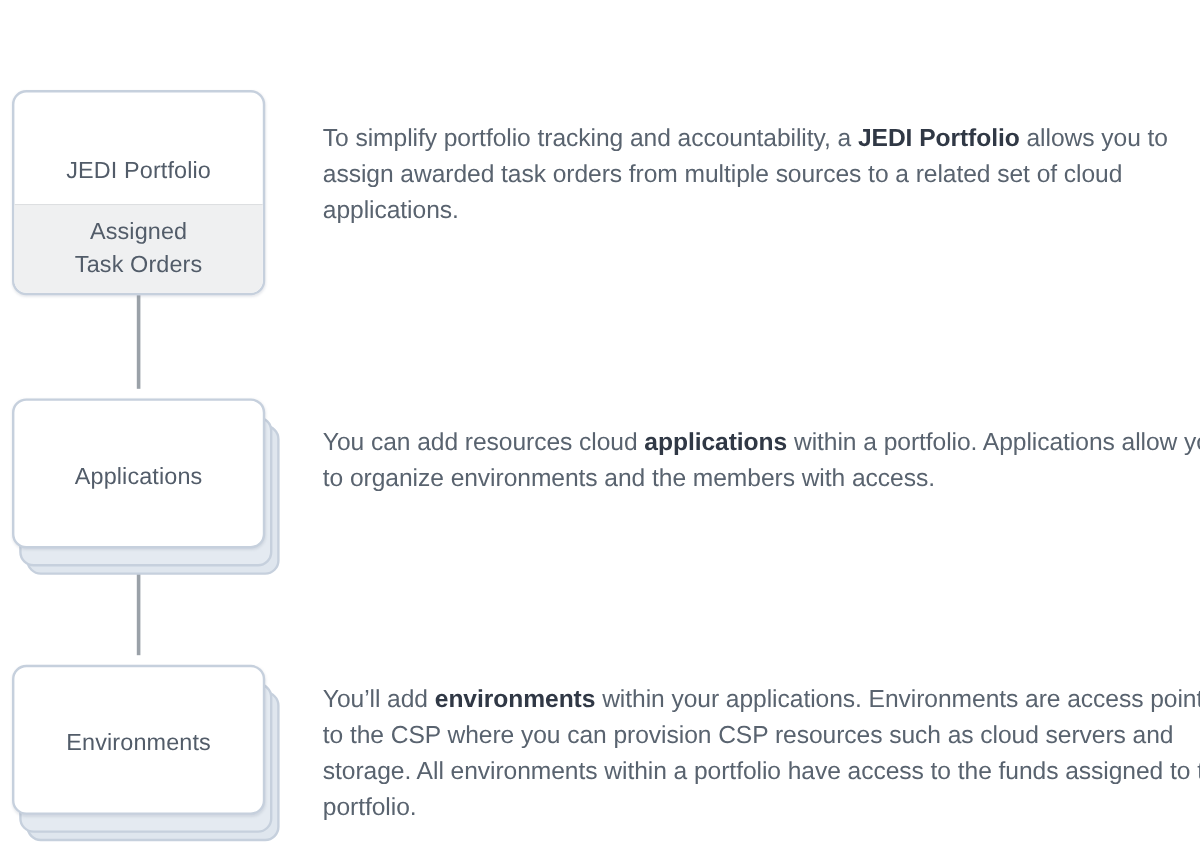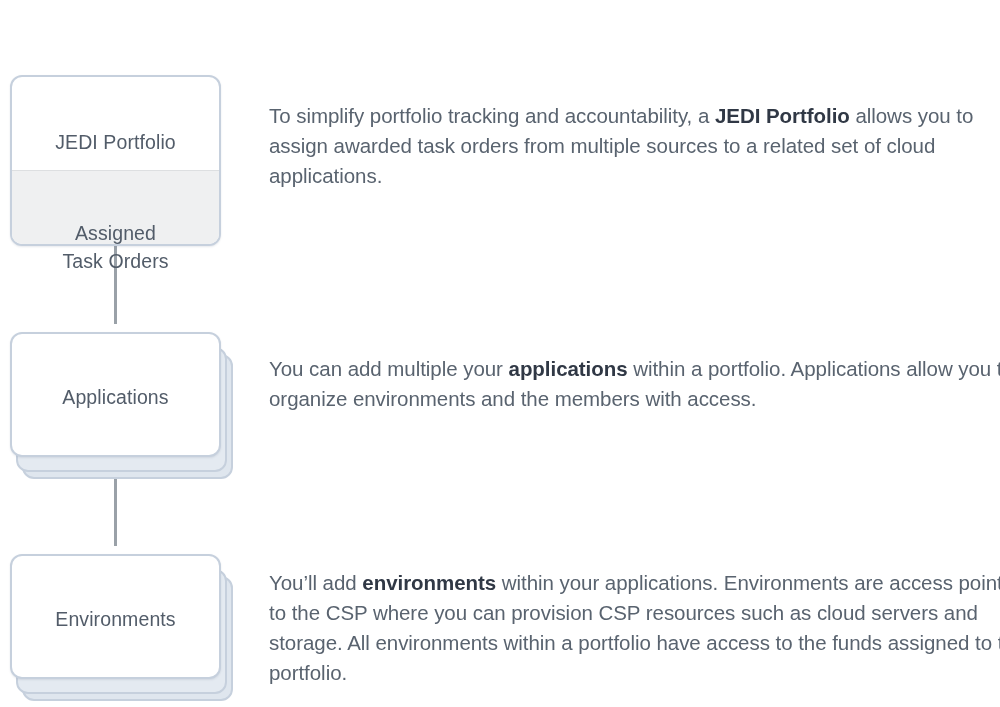--- a/index.html
+++ b/index.html
@@ -85,21 +85,20 @@
     top: 93px;
     bottom: 0;
     background: #eff0f1;
     border-top: 1px solid #dddfe1;
     border-radius: 0 0 10px 10px;
   }
   #portfolio-subpanel .card-label {
     position: static;
     padding-top: 8px;
     line-height: 28px;
-    margin-top: 40px;
   }
 
   
   #applications-stack {
     left: 0;
     top: 324px;
     width: 250px;
     height: 150px;
   }
   #applications-ghost-back {
@@ -181,20 +180,20 @@
     <div id="environments-card-top" class="card top">
       <div id="environments-title" class="card-label">Environments</div>
     </div>
   </div>
 
   <p id="desc-portfolio" class="description">
     <span>To simplify portfolio tracking and accountability, a </span><b>JEDI Portfolio</b><span> allows you to assign awarded task orders from multiple sources to a related set of cloud applications.</span>
   </p>
 
   <p id="desc-applications" class="description">
-    <span>You can add multiple your </span><b>applications</b><span> within a portfolio. Applications allow you to organize environments and the members with access.</span>
+    <span>You can add resources cloud </span><b>applications</b><span> within a portfolio. Applications allow you to organize environments and the members with access.</span>
   </p>
 
   <p id="desc-environments" class="description">
     <span>You’ll add </span><b>environments</b><span> within your applications. Environments are access points to the CSP where you can provision CSP resources such as cloud servers and storage. All environments within a portfolio have access to the funds assigned to the portfolio.</span>
   </p>
 
 </div>
 
 </body></html>

